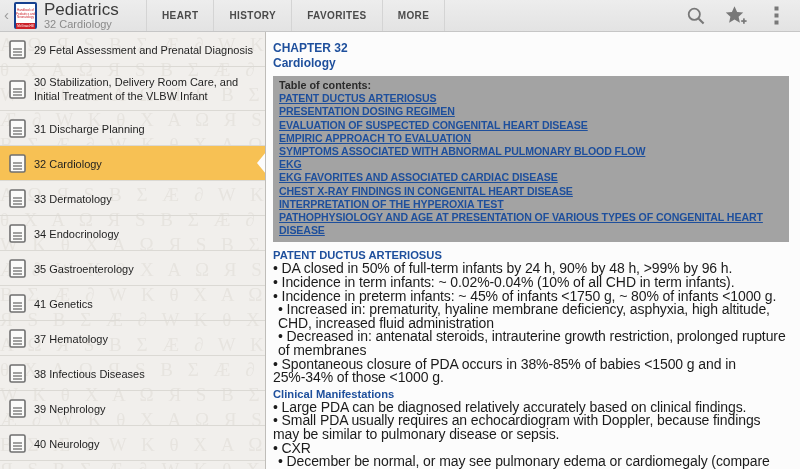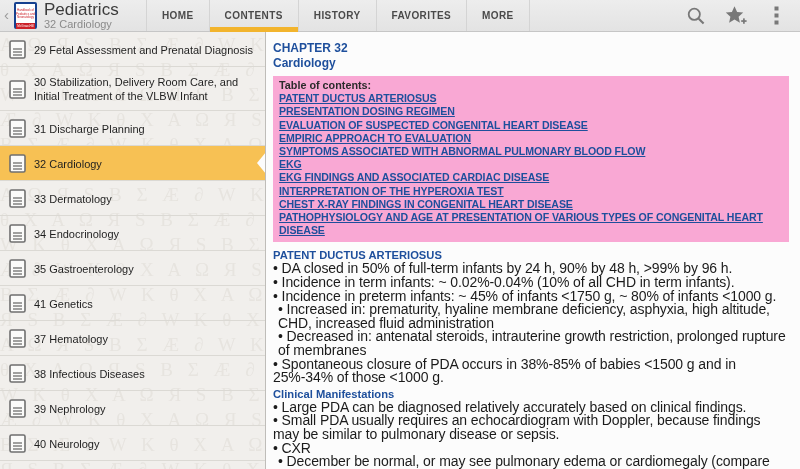--- a/index.html
+++ b/index.html
@@ -27,21 +27,21 @@
   .sidebar{width:265px;flex:0 0 265px;background:#f1efec;border-right:1px solid #bfbdb9;position:relative;overflow:hidden;}
   .watermark{position:absolute;inset:0;color:rgba(110,100,80,0.08);font-family:"Liberation Serif",serif;font-size:19px;line-height:25px;word-spacing:10px;overflow:hidden;white-space:normal;user-select:none;pointer-events:none;}
   .side-list{position:relative;}
   .side-row{display:flex;align-items:center;gap:8px;padding:8px 6px 7px 9px;border-bottom:1px solid #dbd9d4;font-size:11px;line-height:14px;color:#1f1f1f;cursor:pointer;position:relative;}
   .side-row .doc-icon{flex:0 0 17px;display:flex;}
   .side-row.selected{background:#f7c154;}
   .side-row.selected::after{content:"";position:absolute;right:-1px;top:50%;transform:translateY(-50%);width:0;height:0;border-top:11px solid transparent;border-bottom:11px solid transparent;border-right:9px solid #fcfcfc;}
 
   .content{flex:1;min-width:0;padding:9px 11px 0 7px;overflow:hidden;}
   .chapter-label,.chapter-title{color:#1e4f9c;font-weight:bold;font-size:12px;line-height:15px;}
-  .toc-box{background:#f9a8d4;margin:5px 0 6px 0;padding:3px 6px 5px 6px;}
+  .toc-box{background:#a3a3a3;margin:5px 0 6px 0;padding:3px 6px 5px 6px;}
   .toc-heading{font-weight:bold;font-size:10.8px;color:#2b2b2b;line-height:13.2px;}
   .toc-link{display:block;color:#1e4f9c;font-weight:bold;font-size:10.6px;line-height:13.2px;text-decoration:underline;letter-spacing:-.1px;cursor:pointer;}
   .b-heading,.b-subheading{color:#1e4f9c;font-weight:bold;font-size:11.2px;line-height:14px;margin-top:2px;}
   .bullet{font-size:14px;line-height:13.6px;color:#1b1b1b;letter-spacing:-.1px;}
   .bullet.indent-1{padding-left:5px;}
 </style>
 </head>
 <body>
 
 <div class="app">
@@ -50,22 +50,21 @@
     <span class="back">‹</span>
     <div class="app-icon">
       <div class="cover-body">Handbook of Pediatrics and Neonatology</div>
       <div class="cover-foot">McGraw-Hill</div>
     </div>
     <div class="titles">
       <div class="title">Pediatrics</div>
       <div class="subtitle">32 Cardiology</div>
     </div>
     <nav class="tab-bar" id="tabs">
-        <div class="tab">HOME</div>
-        <div class="tab active">CONTENTS</div>
+        <div class="tab">HEART</div>
         <div class="tab">HISTORY</div>
         <div class="tab">FAVORITES</div>
         <div class="tab">MORE</div>
       </nav>
     <div class="topbar-actions">
       <div class="action">
         <svg width="20" height="20" viewBox="0 0 20 20">
             <circle cx="8.3" cy="8.3" r="5.6" fill="none" stroke="#787878" stroke-width="1.8"></circle>
             <line x1="12.7" y1="12.7" x2="17.6" y2="17.6" stroke="#787878" stroke-width="2.1"></line>
           </svg>
@@ -233,23 +232,23 @@
       <div class="chapter-title">Cardiology</div>
       <div class="toc-box">
         <div class="toc-heading">Table of contents:</div>
         <div id="toc-links">
             <a class="toc-link">PATENT DUCTUS ARTERIOSUS</a>
             <a class="toc-link">PRESENTATION DOSING REGIMEN</a>
             <a class="toc-link">EVALUATION OF SUSPECTED CONGENITAL HEART DISEASE</a>
             <a class="toc-link">EMPIRIC APPROACH TO EVALUATION</a>
             <a class="toc-link">SYMPTOMS ASSOCIATED WITH ABNORMAL PULMONARY BLOOD FLOW</a>
             <a class="toc-link">EKG</a>
-            <a class="toc-link">EKG FINDINGS AND ASSOCIATED CARDIAC DISEASE</a>
+            <a class="toc-link">EKG FAVORITES AND ASSOCIATED CARDIAC DISEASE</a>
+            <a class="toc-link">CHEST X-RAY FINDINGS IN CONGENITAL HEART DISEASE</a>
             <a class="toc-link">INTERPRETATION OF THE HYPEROXIA TEST</a>
-            <a class="toc-link">CHEST X-RAY FINDINGS IN CONGENITAL HEART DISEASE</a>
             <a class="toc-link">PATHOPHYSIOLOGY AND AGE AT PRESENTATION OF VARIOUS TYPES OF CONGENITAL HEART DISEASE</a>
           </div>
       </div>
       <div id="body-blocks">
           <div class="b-heading">PATENT DUCTUS ARTERIOSUS</div>
           <div class="bullet indent-0">• DA closed in 50% of full-term infants by 24 h, 90% by 48 h, &gt;99% by 96 h.</div>
           <div class="bullet indent-0">• Incidence in term infants: ~ 0.02%-0.04% (10% of all CHD in term infants).</div>
           <div class="bullet indent-0">• Incidence in preterm infants: ~ 45% of infants &lt;1750 g, ~ 80% of infants &lt;1000 g.</div>
           <div class="bullet indent-1">• Increased in: prematurity, hyaline membrane deficiency, asphyxia, high altitude, CHD, increased fluid administration</div>
           <div class="bullet indent-1">• Decreased in: antenatal steroids, intrauterine growth restriction, prolonged rupture of membranes</div>

